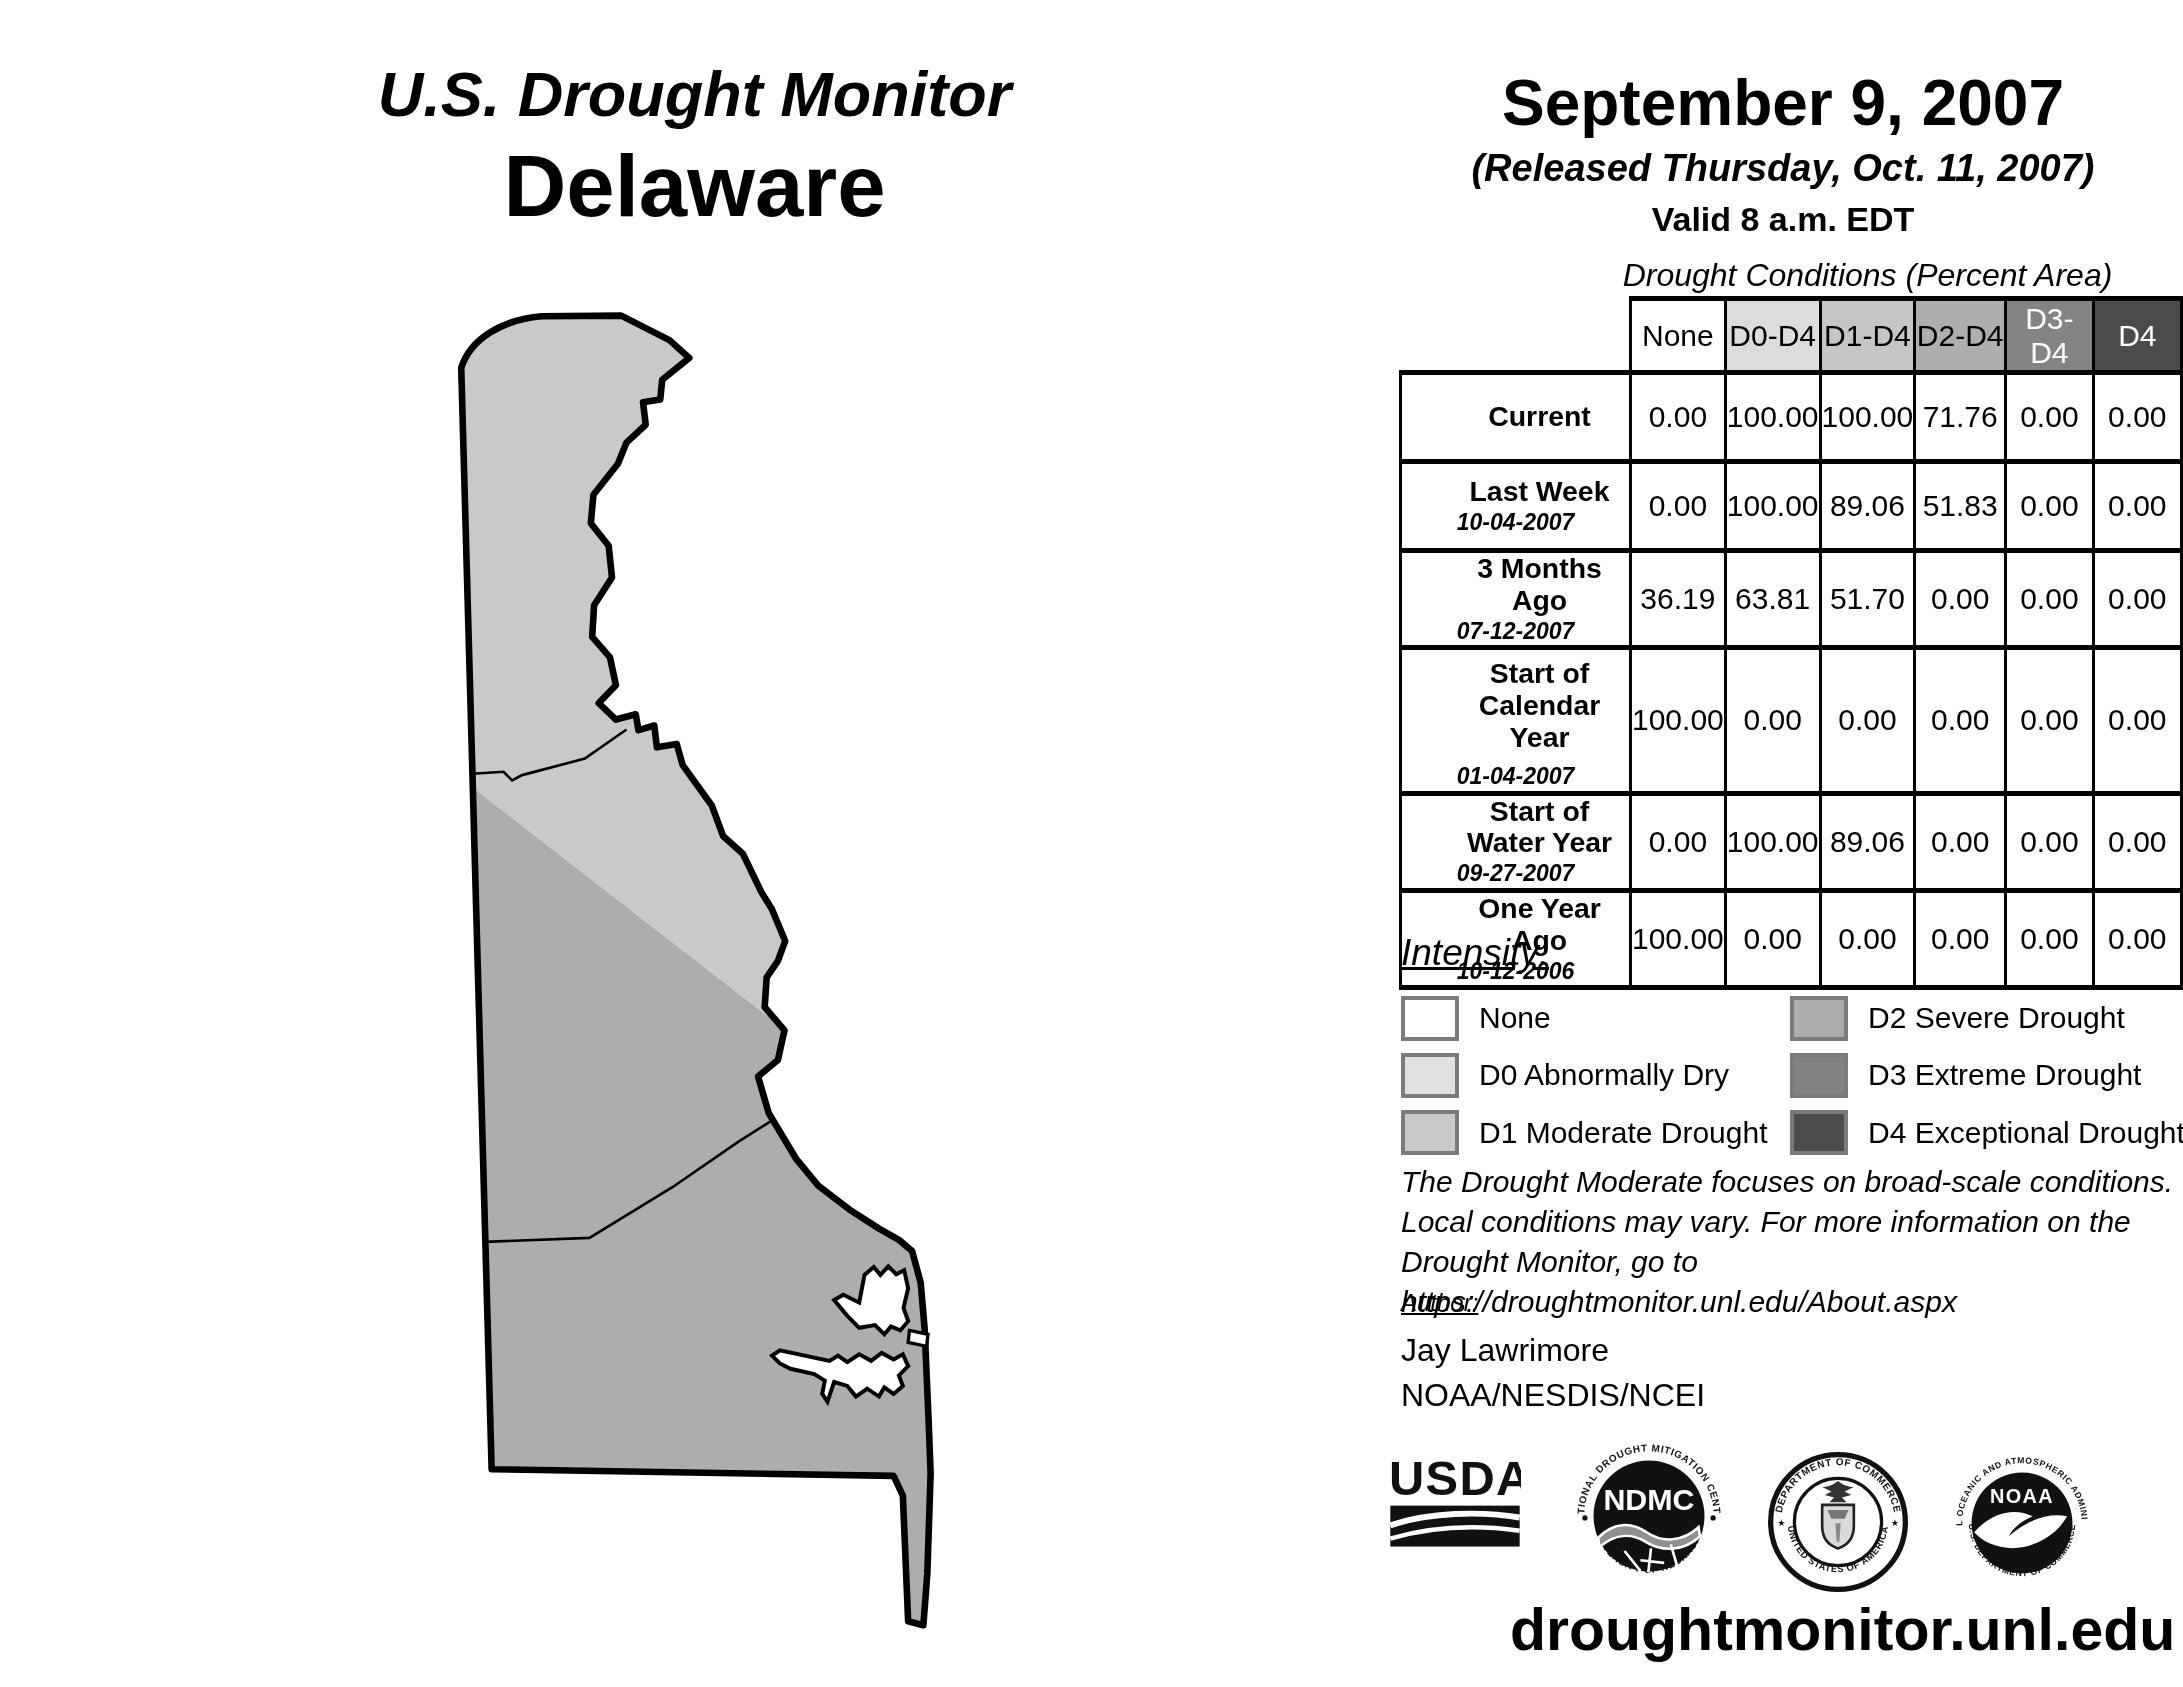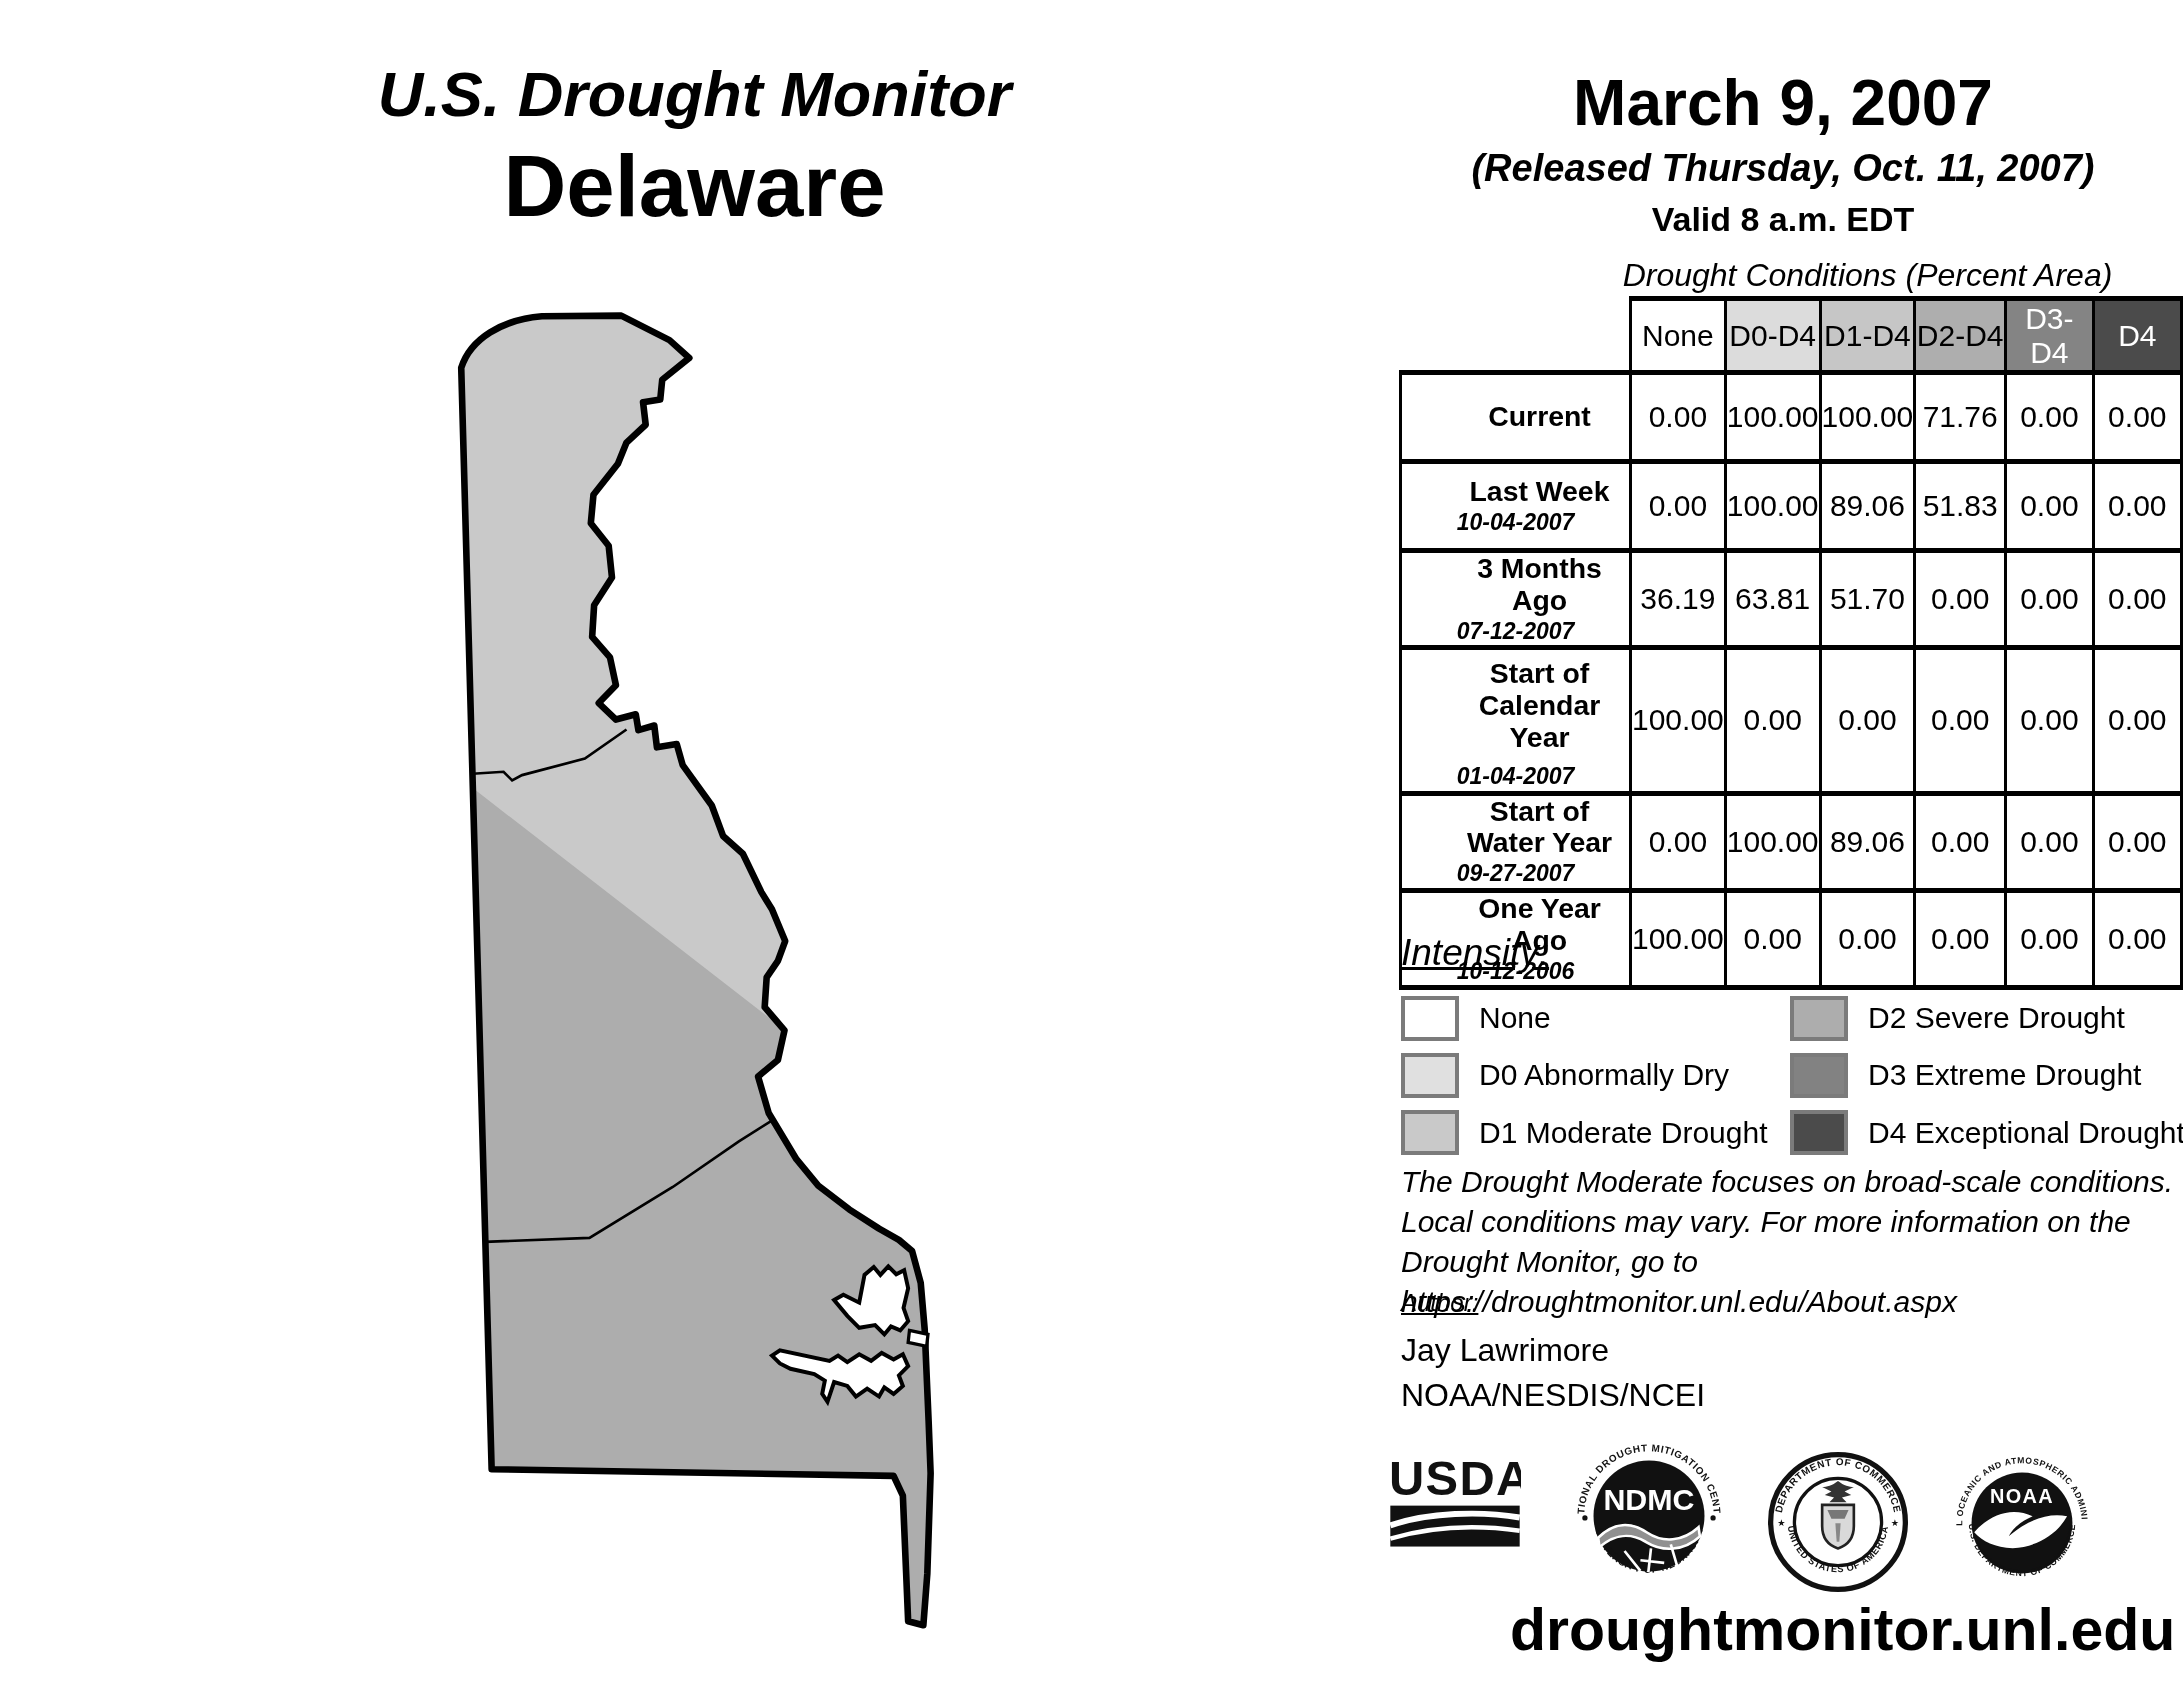--- a/index.html
+++ b/index.html
@@ -50,21 +50,21 @@
   svg text{font-family:"Liberation Sans","DejaVu Sans",sans-serif;}
 </style>
 </head>
 <body>
 
 <div class="page">
 
   <div class="abs title1">U.S. Drought Monitor</div>
   <div class="abs title2">Delaware</div>
 
-  <div class="abs date1">March 9, 2007</div>
+  <div class="abs date1">September 9, 2007</div>
   <div class="abs date2">(Released Thursday, Oct. 11, 2007)</div>
   <div class="abs date3">Valid 8 a.m. EDT</div>
 
   <svg class="abs" style="left:370px;top:284px;" width="595" height="1363" viewBox="560 430 900 2060">
     <defs>
       <clipPath id="stateClip">
         <path d="M 698 556 C 712 512 760 483 820 478 L 940 477 L 1013 514 L 1043 541 L 1002 574 L 999 604 L 973 608 L 977 642 L 948 669 L 935 701 L 898 748 L 894 791 L 921 825 L 926 873 L 899 915 L 896 963 L 923 994 L 932 1036 L 906 1063 L 932 1088 L 962 1080 L 966 1104 L 990 1097 L 994 1130 L 1024 1125 L 1033 1157 L 1077 1218 L 1094 1264 L 1124 1291 L 1152 1349 L 1168 1375 L 1188 1423 L 1177 1453 L 1160 1478 L 1157 1523 L 1187 1558 L 1177 1603 L 1147 1628 L 1163 1683 L 1205 1753 L 1238 1793 L 1285 1829 L 1330 1858 L 1360 1875 L 1380 1892 L 1393 1940 L 1399 2010 L 1402 2080 L 1405 2150 L 1408 2228 L 1403 2380 L 1397 2458 L 1374 2452 L 1371 2380 L 1366 2262 L 1352 2232 L 744 2222 Z"></path>
       </clipPath>
     </defs>
     <g clip-path="url(#stateClip)">

